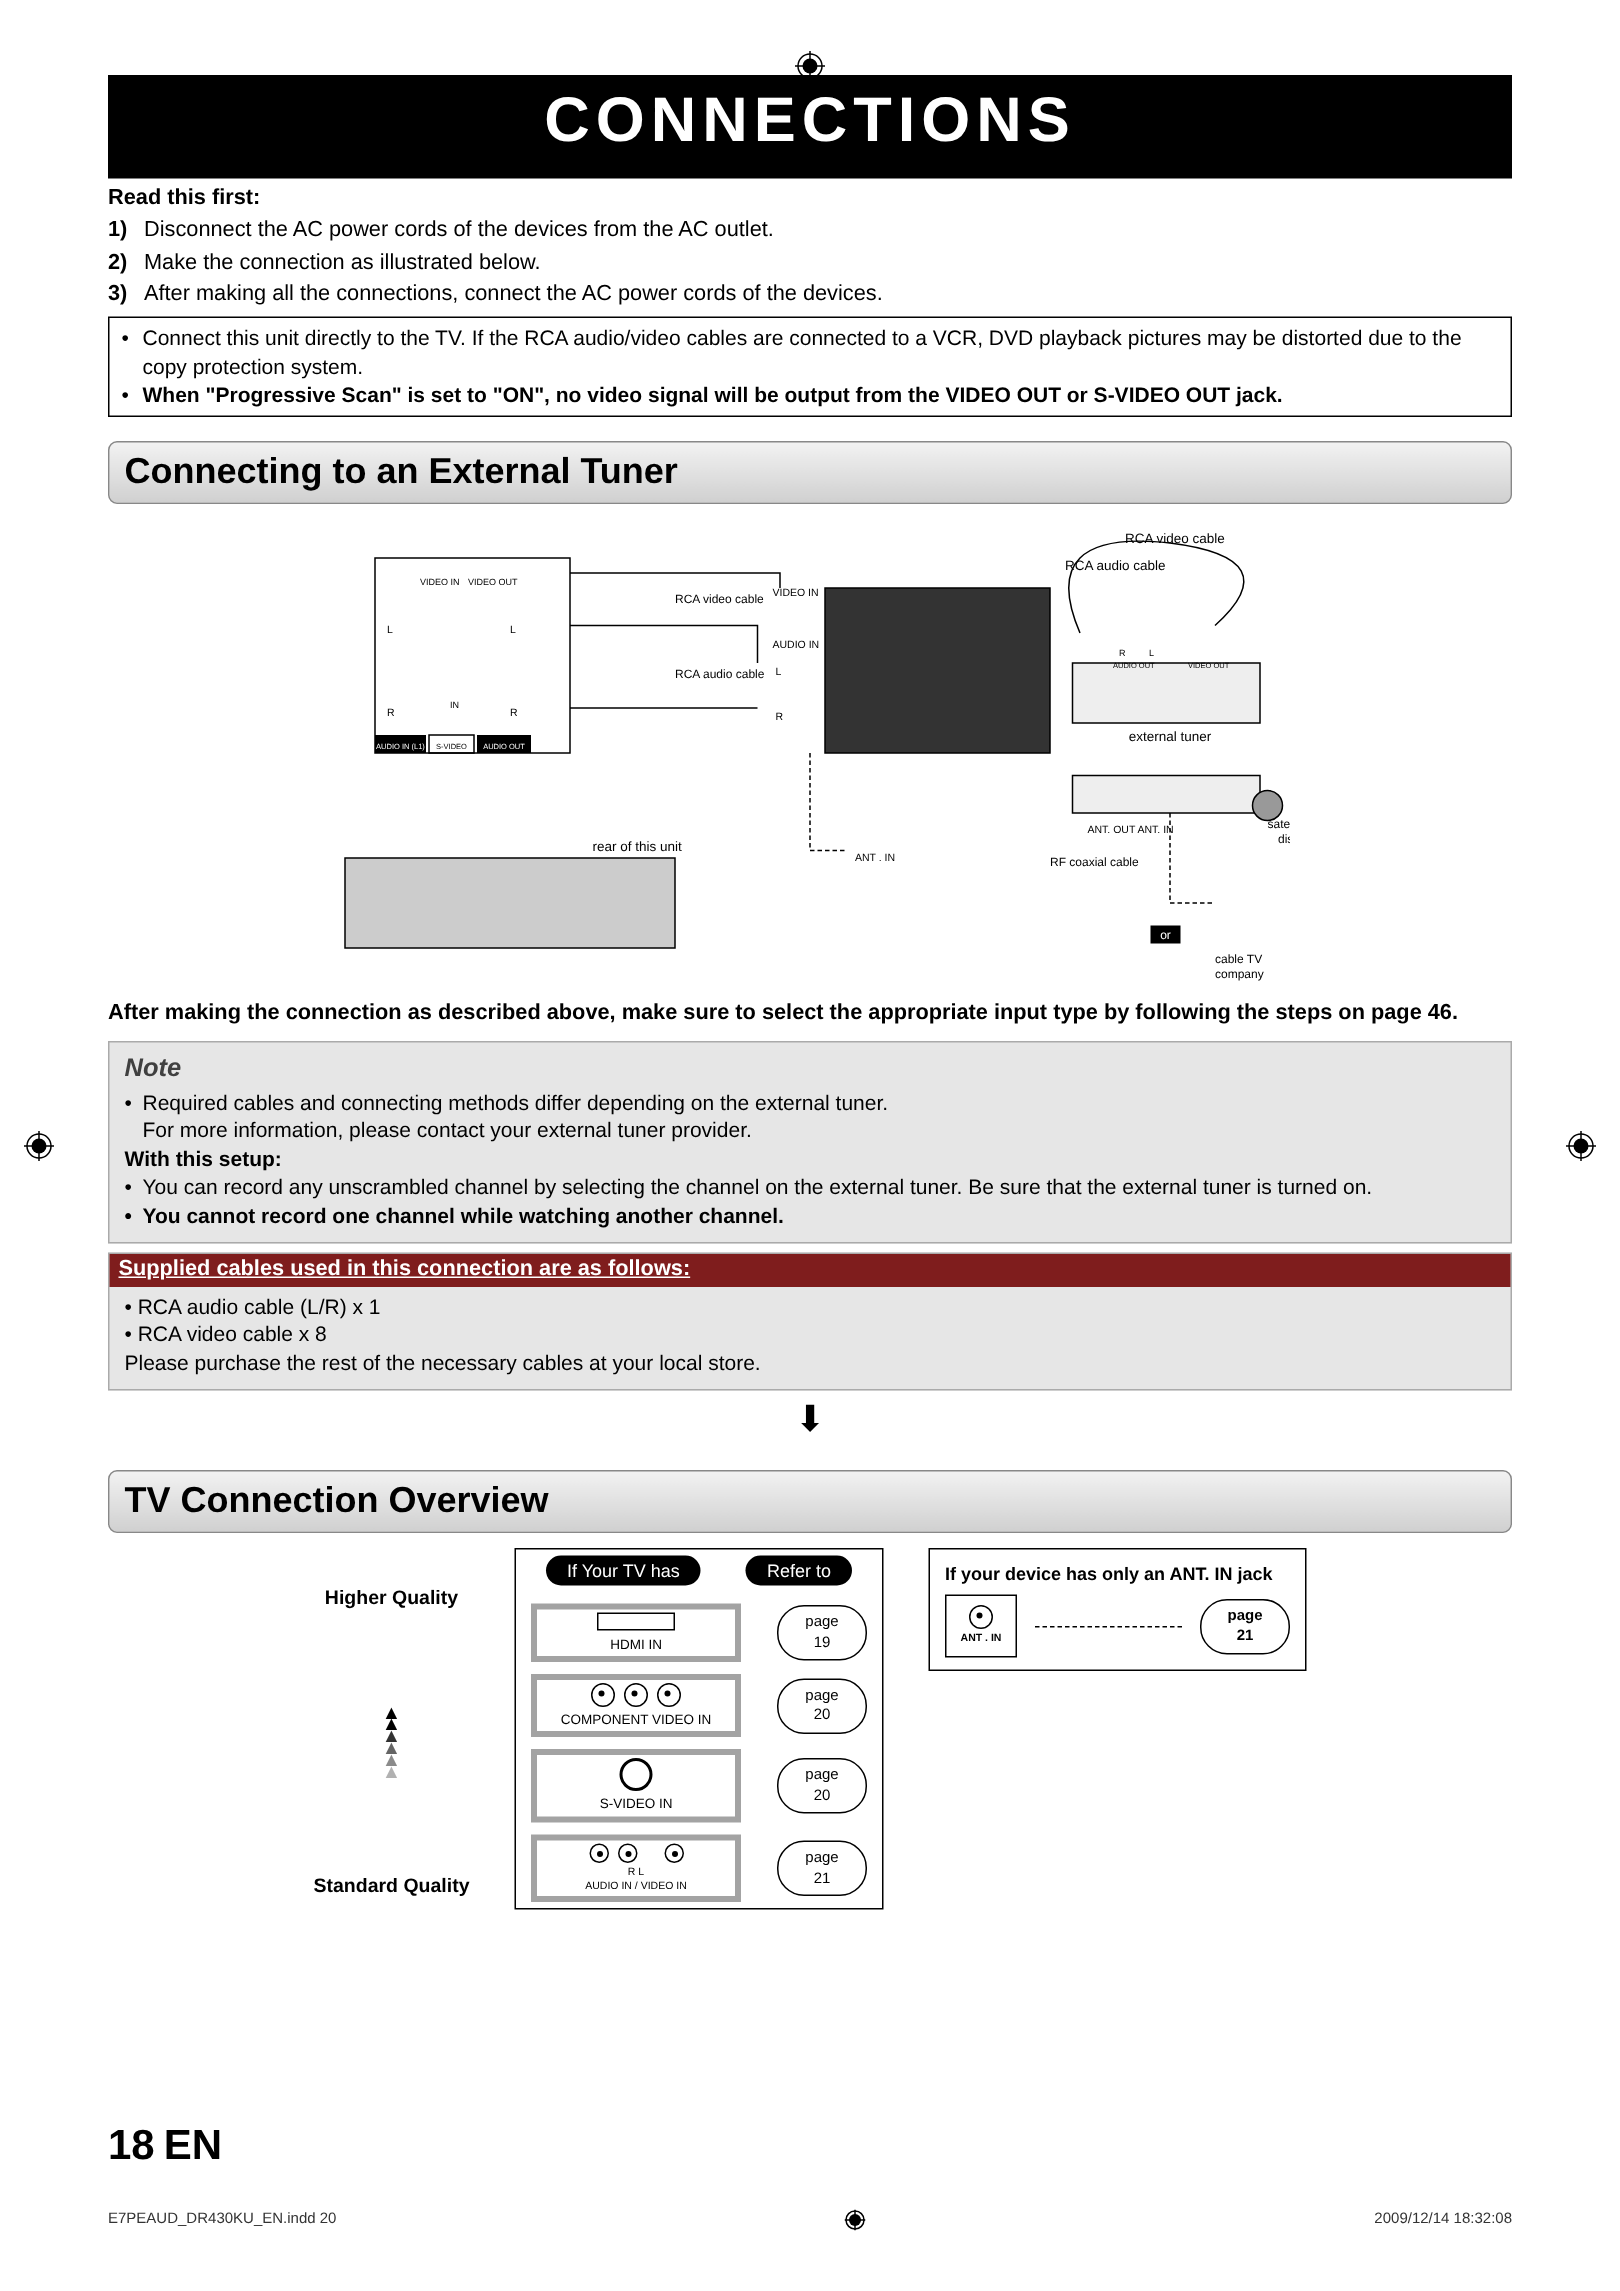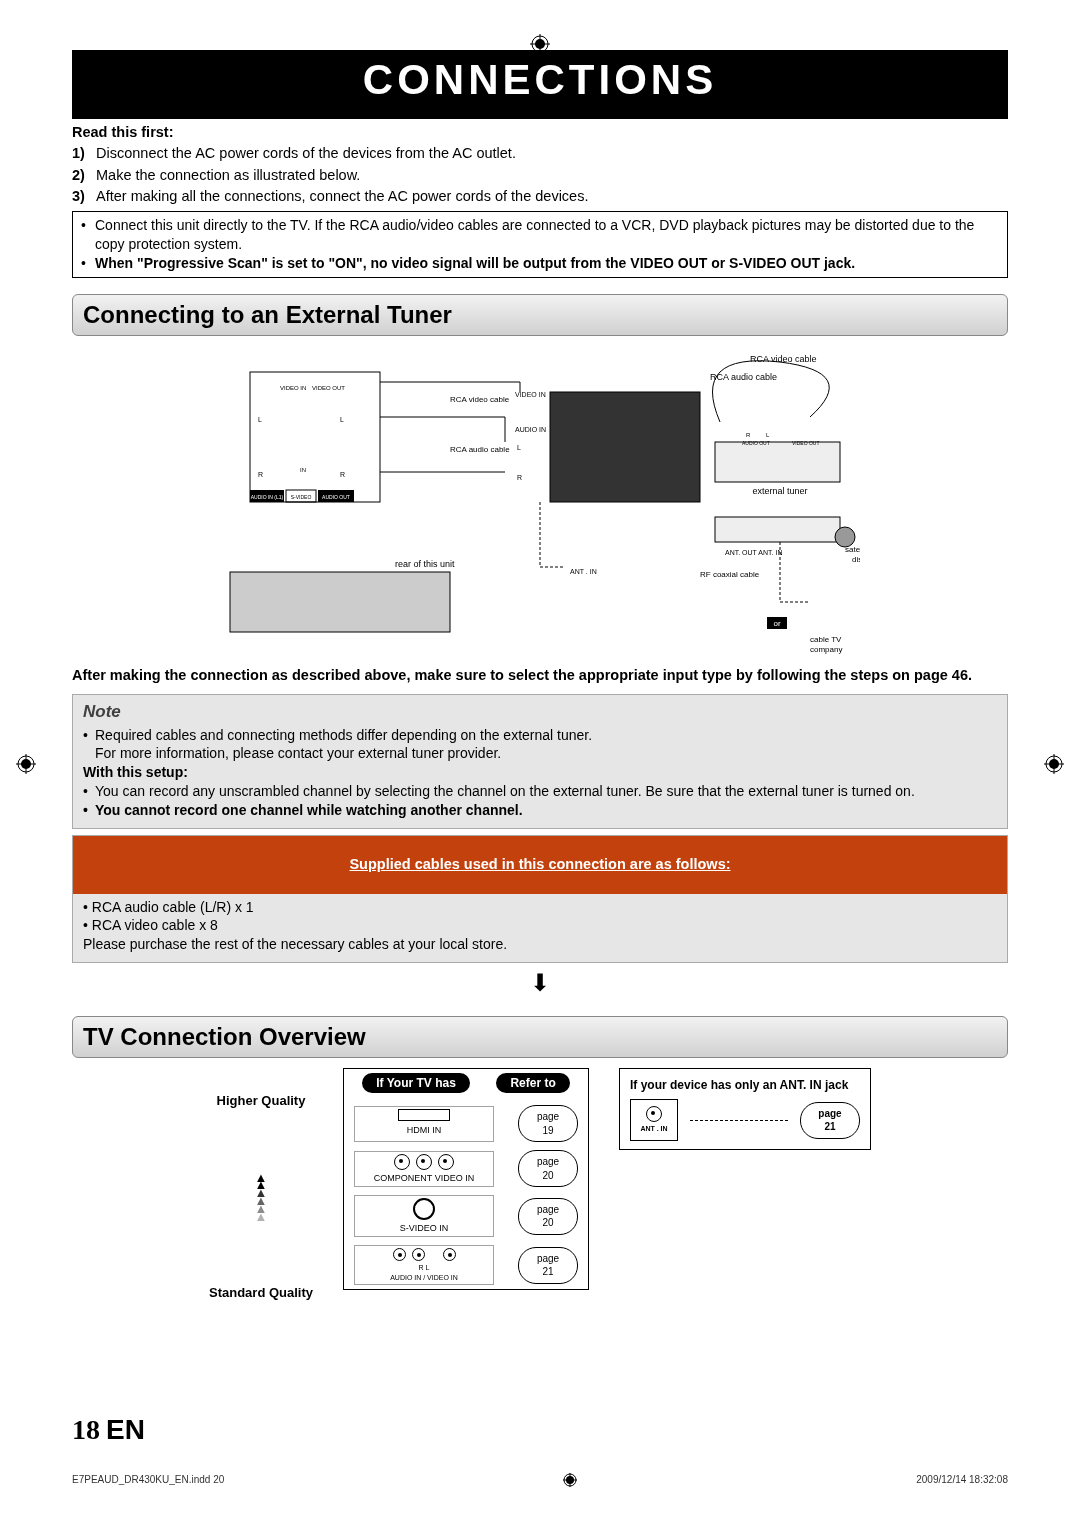--- a/index.html
+++ b/index.html
@@ -95,28 +95,27 @@
   .note-panel .line { display:flex; gap:4px; }
   .note-panel .line .b { min-width:8px; }
   .supplied-panel {
     background:#e6e6e6;
     border:1px solid #aaa;
     padding:4px 10px 8px 10px;
     margin-top:6px;
     font-size:14px;
   }
   .supplied-head {
-    background:#c2410c;
+    background:#7f1d1d;
     color:#fff;
     font-weight:700;
     text-decoration:underline;
-    padding:19px 6px;
+    padding:1px 6px;
     margin:-4px -10px 4px -10px;
     font-size:14.5px;
-    text-align:center;
   }
   .down-arrow { text-align:center; font-size:24px; margin:4px 0;}
   .overview-wrap {
     display:flex;
     gap:30px;
     margin-top:10px;
     align-items:flex-start;
     justify-content:center;
   }
   .quality-col {
@@ -133,31 +132,31 @@
   .quality-col .tris { display:flex; flex-direction:column; gap:-2px; align-items:center;}
   .quality-col .tris span { line-height:0.6; }
   .conn-table {
     border:1px solid #000;
     display:flex;
     flex-direction:column;
   }
   .conn-head-row { display:flex; justify-content:space-around; padding:4px 10px 8px 10px; gap:10px;}
   .pill {
     background:#000; color:#fff; border-radius:10px;
-    font-size:12px; font-weight:700; padding:2px 14px;
+    font-size:12px; font-weight:400; padding:2px 14px;
   }
   .conn-row {
     display:flex; align-items:center; justify-content:space-between;
     padding:4px 10px; gap:8px;
   }
   .conn-cell {
-    border:1px solid #a3a3a3;
+    border:4px solid #a3a3a3;
     width:140px; min-height:36px;
     font-size:9px; text-align:center;
-    display:flex; flex-direction:column; align-items:center; 
+    display:flex; flex-direction:column; align-items:center; justify-content:center;
     padding:2px;
     box-sizing:border-box;
   }
   .page-ref {
     border:1px solid #000; border-radius:18px;
     font-size:10px; text-align:center;
     padding:4px 10px; min-width:38px;
   }
   .dash { border-top:1px dashed #000; flex:1; height:0; margin:0 4px;}
   .antin-box {
@@ -167,21 +166,21 @@
     font-weight:700;
     width:230px;
   }
   .antin-row { display:flex; align-items:center; gap:8px; margin-top:6px;}
   .antin-jack {
     border:1px solid #000; width:46px; height:40px;
     display:flex; align-items:center; justify-content:center;
     font-size:8px; flex-direction:column;
   }
   .footer-row { position:absolute; bottom:78px; left:72px; right:72px; display:flex; align-items:baseline;}
-  .page-num { font-size:28px; font-weight:800; margin-right:6px;font-family:Liberation Serif, serif;}
+  .page-num { font-size:28px; font-weight:800; margin-right:6px;}
   .page-lang { font-size:28px; font-weight:800;}
   .print-footer {
     position:absolute; bottom:40px; left:72px; right:72px;
     display:flex; justify-content:space-between; font-size:10px; color:#333;
   }
   .print-footer .c { flex:1; text-align:center;}
   .jack { width:14px;height:14px;border:1.5px solid #000;border-radius:50%; display:inline-block; position:relative;}
   .jack::after{content:"";position:absolute;top:4px;left:4px;width:4px;height:4px;background:#000;border-radius:50%;}
   .jack-row{display:flex;gap:6px;justify-content:center;margin-bottom:2px;}
   .hdmi-slot{width:50px;height:10px;border:1px solid #000;margin-bottom:3px;}

